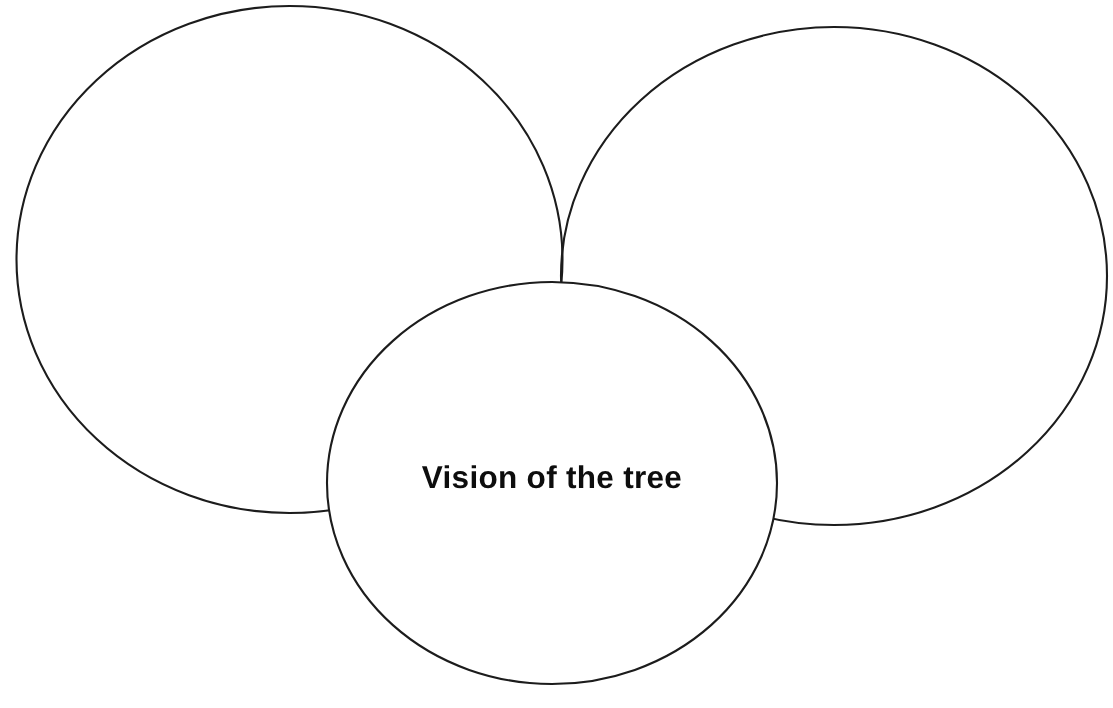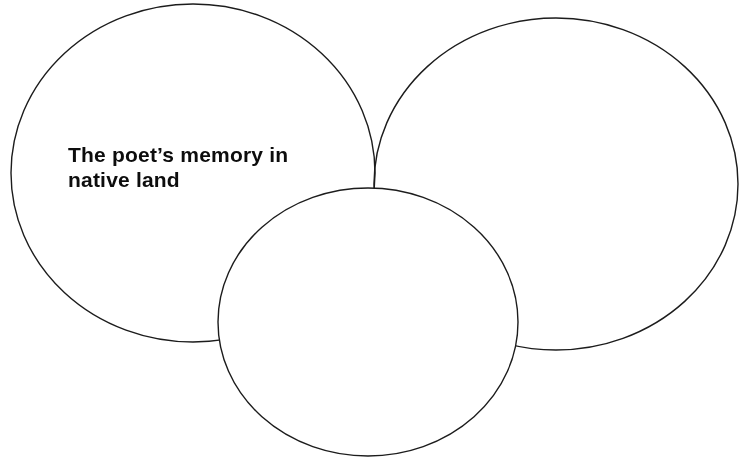--- a/index.html
+++ b/index.html
@@ -57,20 +57,19 @@
 
   <svg width="742" height="472" viewBox="0 0 742 472">
 
     <ellipse cx="193" cy="173" rx="182" ry="169" fill="none" stroke-width="1.4" stroke="#1c1c1c"></ellipse>
 
     <ellipse cx="556" cy="184" rx="182" ry="166" fill="none" stroke-width="1.4" stroke="#1c1c1c"></ellipse>
 
     <ellipse cx="368" cy="322" rx="150" ry="134" fill="#ffffff" stroke-width="1.4" stroke="#1c1c1c"></ellipse>
   </svg>
 
-  <div class="label label-left">
-    <span class="line">The poet’s memory in</span>
-    <span class="line">native land</span>
-  </div>
 
 
+  <div class="label label-bottom">
+    <span class="line">Vision of the tree</span>
+  </div>
 
 </div>
 
 </body></html>

